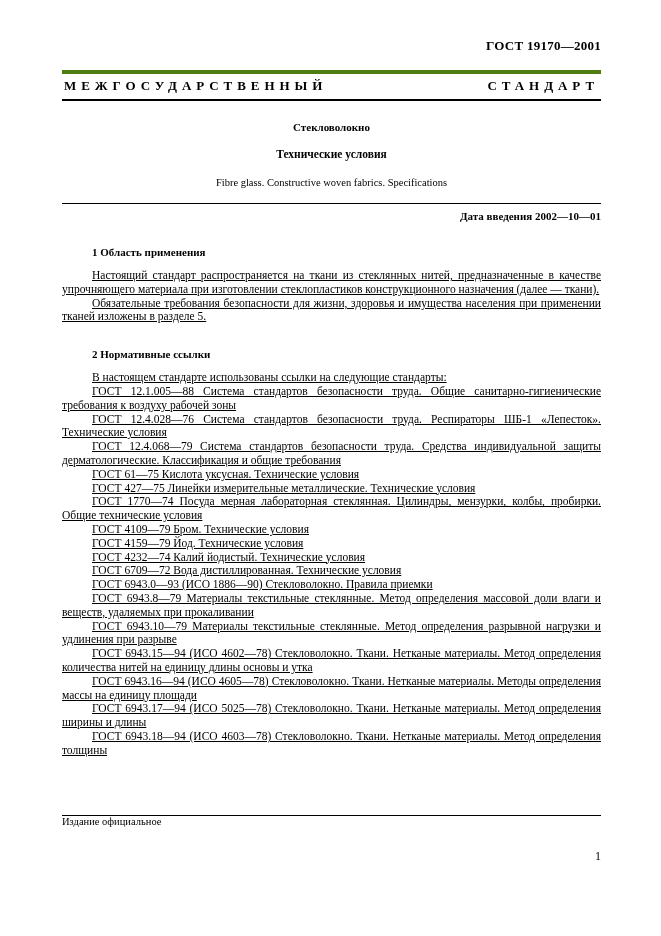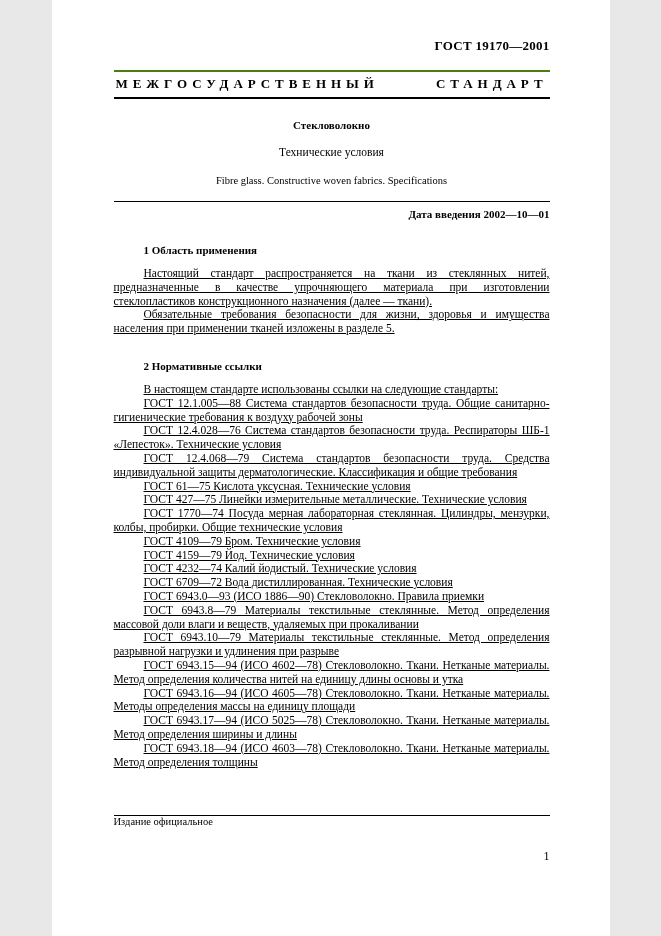--- a/index.html
+++ b/index.html
@@ -1,53 +1,53 @@
 <!DOCTYPE html>
 <html><head>
 <meta charset="utf-8">
 <style>
   html, body { margin: 0; padding: 0; background: #e8e8e8; }
   .page {
     position: relative;
-    width: 558px;
+    width: 661px;
     height: 936px;
     margin: 0 auto;
     background: #ffffff;
     color: #000;
     font-family: "Liberation Serif", "DejaVu Serif", serif;
     box-sizing: border-box;
     padding: 38px 60px 0 62px;
     overflow: hidden;
   }
   .doc-number {
     text-align: right;
     font-weight: bold;
     font-size: 13px;
     letter-spacing: 0.02em;
   }
   .banner {
     margin-top: 16px;
-    border-top: 2px solid #4d7c0f;
+    border-top: 4px solid #4d7c0f;
     border-bottom: 2px solid #000;
     padding: 4px 2px 5px 2px;
   }
   .banner-text {
     font-weight: bold;
     font-size: 13px;
     letter-spacing: 0.38em;
     word-spacing: 0.9em;
     text-align: justify;
     text-align-last: justify;
     white-space: nowrap;
     overflow: hidden;
   }
   .title-block { text-align: center; }
   .subject       { margin-top: 20px; font-weight: bold; font-size: 11px; }
   .main-title    { margin-top: 15px; font-weight: bold; font-size: 13px; letter-spacing: 0.03em; }
-  .subtitle      { margin-top: 15px; font-weight: normal; font-size: 11.5px; }
+  .subtitle      { margin-top: 15px; font-weight: bold; font-size: 11.5px; }
   .english-title { margin-top: 17px; font-size: 10.5px; }
   .rule {
     border: none;
     border-top: 1.5px solid #000;
     margin: 15px 0 0 0;
   }
   .effective-date {
     margin-top: 6px;
     text-align: right;
     font-weight: bold;

